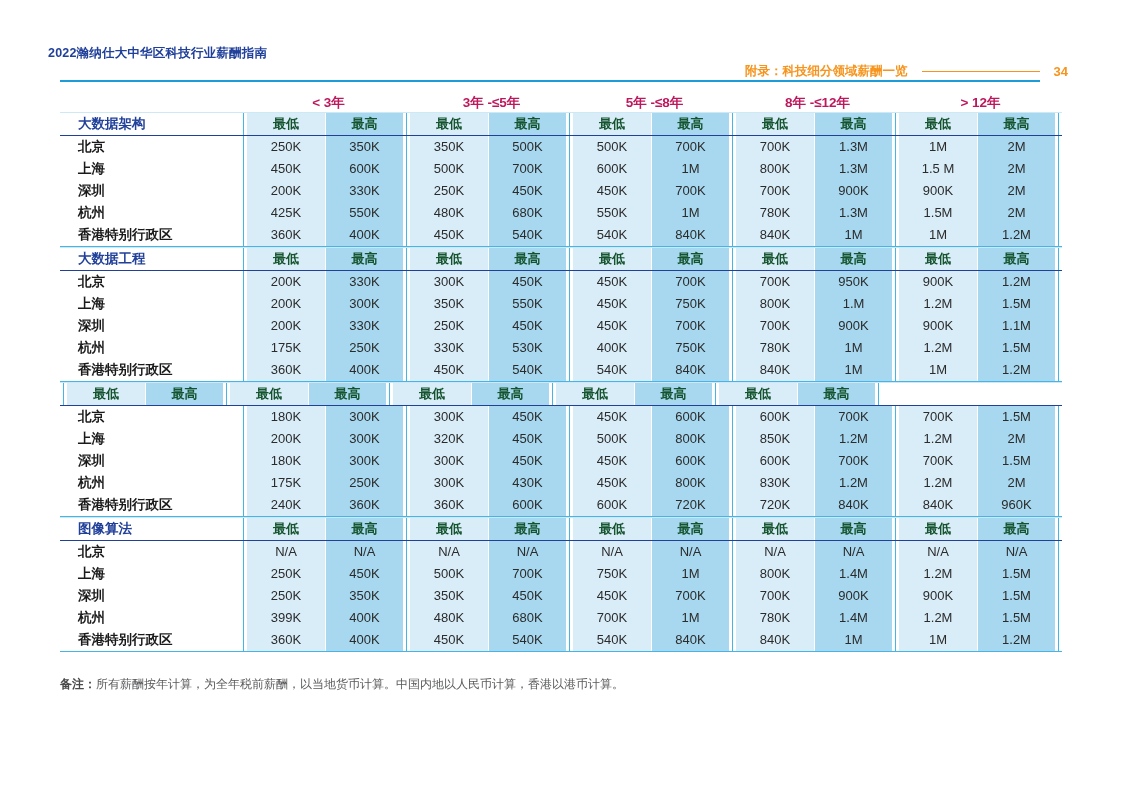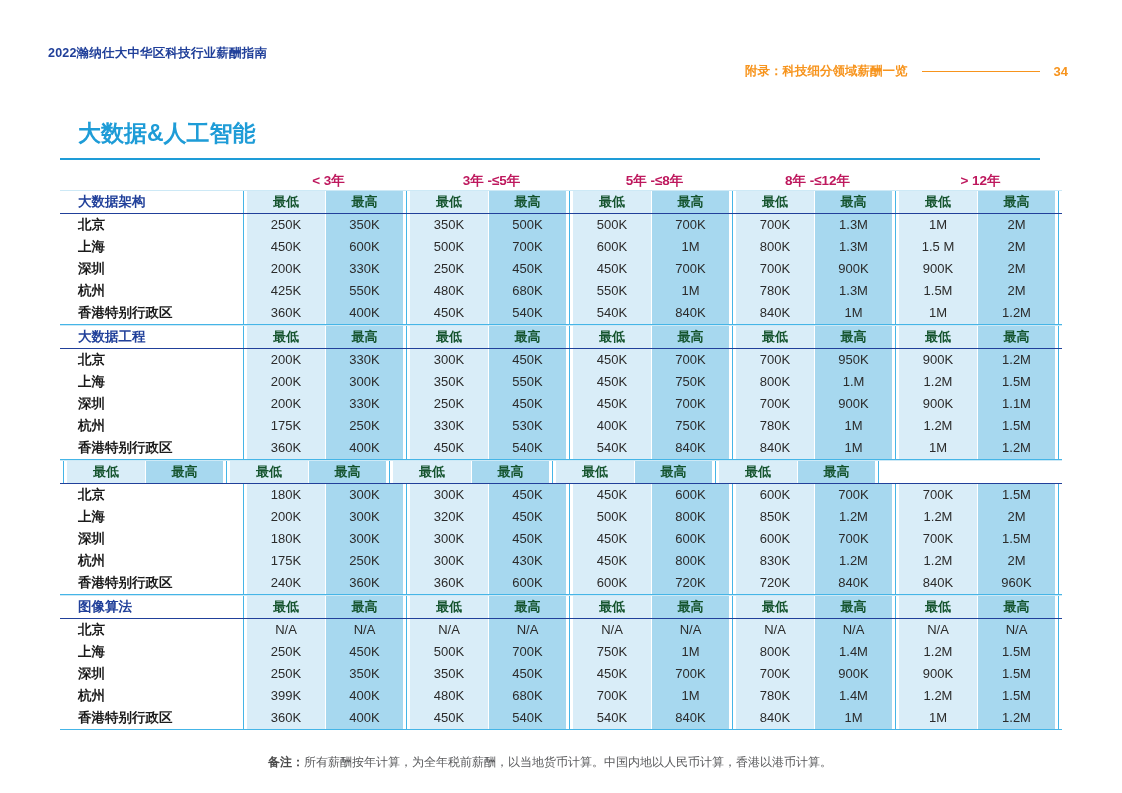--- a/index.html
+++ b/index.html
@@ -33,38 +33,37 @@
   .trow.header{border-bottom:1px solid #21409A;}
   .label-cell{width:180px;padding-left:18px;box-sizing:border-box;
     font-weight:bold;font-size:13.5px;color:#1a1a1a;white-space:nowrap;}
   .trow.header .label-cell{color:#21409A;}
   .sep{width:7px;background:linear-gradient(#45B5E7,#45B5E7) center / 1px 100% no-repeat;}
   .cell{width:78px;text-align:center;font-size:13px;color:#2b2b2b;white-space:nowrap;}
   .cell.min{background:#D9EDF8;}
   .cell.max{background:#A7D8EF;margin-left:1px;width:77px;}
   .trow.header .cell{font-weight:bold;color:#14532d;font-size:13px;}
 
-  .note{margin-top:24px;text-align:center;padding-right:22px;
+  .note{margin-top:24px;text-align:left;padding-right:22px;
     font-size:12px;color:#58595B;}
   .note b{color:#4a4a4a;}
 </style>
 </head>
 <body>
 
 <div class="page-header">
   <div class="ph-left">2022瀚纳仕大中华区科技行业薪酬指南</div>
   <div class="ph-right">
     <span class="ph-label">附录：科技细分领域薪酬一览</span>
     <span class="ph-line"></span>
     <span class="ph-num">34</span>
   </div>
 </div>
 
 <div class="content">
-  <div class="title">大数据&amp;人工智能</div>
   <div class="title-rule"></div>
 
   <div class="bands" id="bands">
     <div class="spacer"></div>
   <div class="band">&lt; 3年</div>
       <div class="band">3年 -≤5年</div>
       <div class="band">5年 -≤8年</div>
       <div class="band">8年 -≤12年</div>
       <div class="band">&gt; 12年</div>
     </div>

